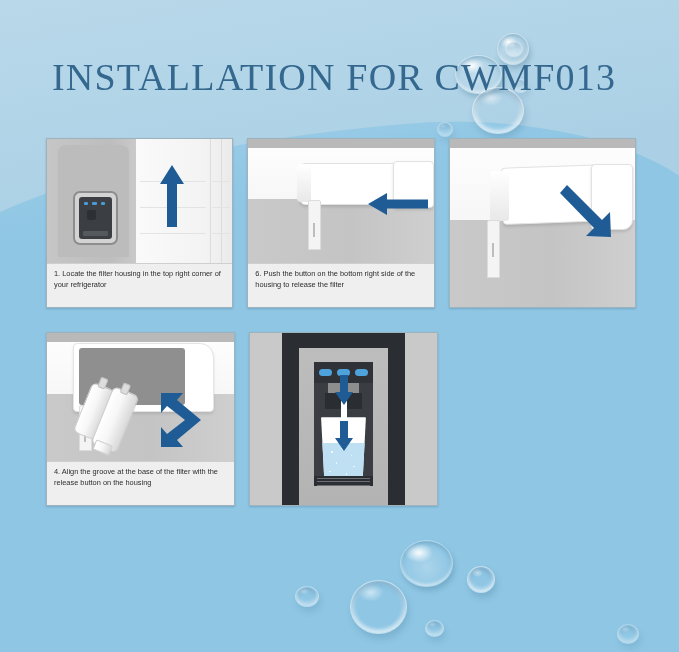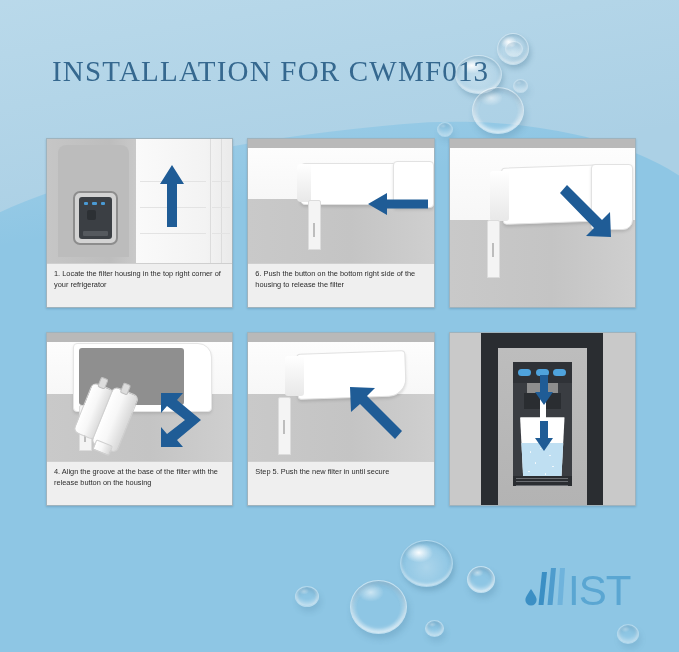--- a/index.html
+++ b/index.html
@@ -45,21 +45,21 @@
       radial-gradient(circle at 50% 50%, rgba(255,255,255,0) 55%, rgba(255,255,255,.30) 72%, rgba(255,255,255,0) 86%);
     box-shadow:
       inset 0 -3px 4px rgba(255,255,255,.60),
       inset 0 3px 5px rgba(70,115,145,.35),
       2px 5px 6px rgba(60,110,140,.22);
   }
 
   
   .title{
     position:absolute;left:52px;top:55px;
-    font-size:29px;letter-spacing:1.2px;
+    font-size:38px;letter-spacing:1.2px;
     color:#35688f;font-weight:400;
     font-family:"Liberation Serif", serif;
     white-space:nowrap;
   }
 
   
   .grid{position:absolute;left:46px;top:138px;width:590px;}
   .row{display:flex;gap:14px;margin-bottom:24px;}
   .panel{
     width:187px;height:168px;
@@ -286,39 +286,20 @@
             <div class="cart" style="left:27px;top:62px;width:16px;height:9px;border-radius:2px;"></div>
           </div>
 
           <svg class="arrow" style="left:106px;top:56px;" width="52" height="62" viewBox="0 0 52 62">
             <polygon class="ar-navy" points="8,4 30,4 24,11 48,31 24,51 30,58 8,58 8,38 14,45 32,31 14,17 8,24"></polygon>
           </svg>
         </div>
         <div class="cap">4. Align the groove at the base of the filter with the release button on the housing</div>
       </div>
 
-      <div class="panel">
-        <div class="art">
-          <div class="topbar"></div>
-          <div class="whitewall"></div>
-          <div class="lower-l"></div>
-
-          <div class="lid" style="left:26%;top:15%;width:58%;height:34%;border-radius:4px 4px 18px 4px;transform:rotate(-2deg);"></div>
-          <div class="lid-shade" style="left:20%;top:18%;width:10%;height:31%;border-radius:3px;"></div>
-
-          <div class="stub" style="left:16%;top:50%;height:56px;">
-              <i></i>
-            </div>
-
-          <svg class="arrow" style="left:100px;top:52px;" width="56" height="56" viewBox="0 0 56 56">
-            <polygon class="ar-navy" points="2,2 27,3 19,11 54,46 47,54 12,19 3,27"></polygon>
-          </svg>
-        </div>
-        <div class="cap">Step 5. Push the new filter in until secure</div>
-      </div>
 
       <div class="panel">
         <div class="art">
           <div class="p6-wall"></div>
           <div class="p6-inner"></div>
           <div class="p6-frameL"></div>
           <div class="p6-frameR"></div>
           <div class="p6-top"></div>
 
           <div class="p6-niche"></div>
@@ -352,27 +333,14 @@
             <polygon class="ar-navy" points="5,0 13,0 13,17 18,17 9,30 0,17 5,17"></polygon>
           </svg>
           <svg class="arrow" style="left:85px;top:88px;" width="18" height="30" viewBox="0 0 18 30">
             <polygon class="ar-navy" points="5,0 13,0 13,17 18,17 9,30 0,17 5,17"></polygon>
           </svg>
         </div>
       </div>
     </div>
   </div>
 
-  <div class="logo">
-    <svg width="110" height="46" viewBox="0 0 110 46">
-      <g>
-        <path d="M7 26 C11 32 12.6 34.4 12.6 37 A5.6 5.6 0 0 1 1.4 37 C1.4 34.4 3 32 7 26 Z" fill="#3b8fc4"></path>
-      </g>
-      <g>
-        <polygon points="18,9 23,9 19.5,42 14.5,42" fill="#3b8fc4"></polygon>
-        <polygon points="27,5 32,5 28.5,42 23.5,42" fill="#4e9ccd"></polygon>
-        <polygon points="36,5 41,5 38.5,42 33.5,42" fill="#6fb3dc"></polygon>
-      </g>
-      <text x="44" y="42" font-family="Liberation Sans, sans-serif" font-size="42" fill="#5aa6d2" letter-spacing="-1">IST</text>
-    </svg>
-  </div>
 
 </div>
 
 </body></html>

